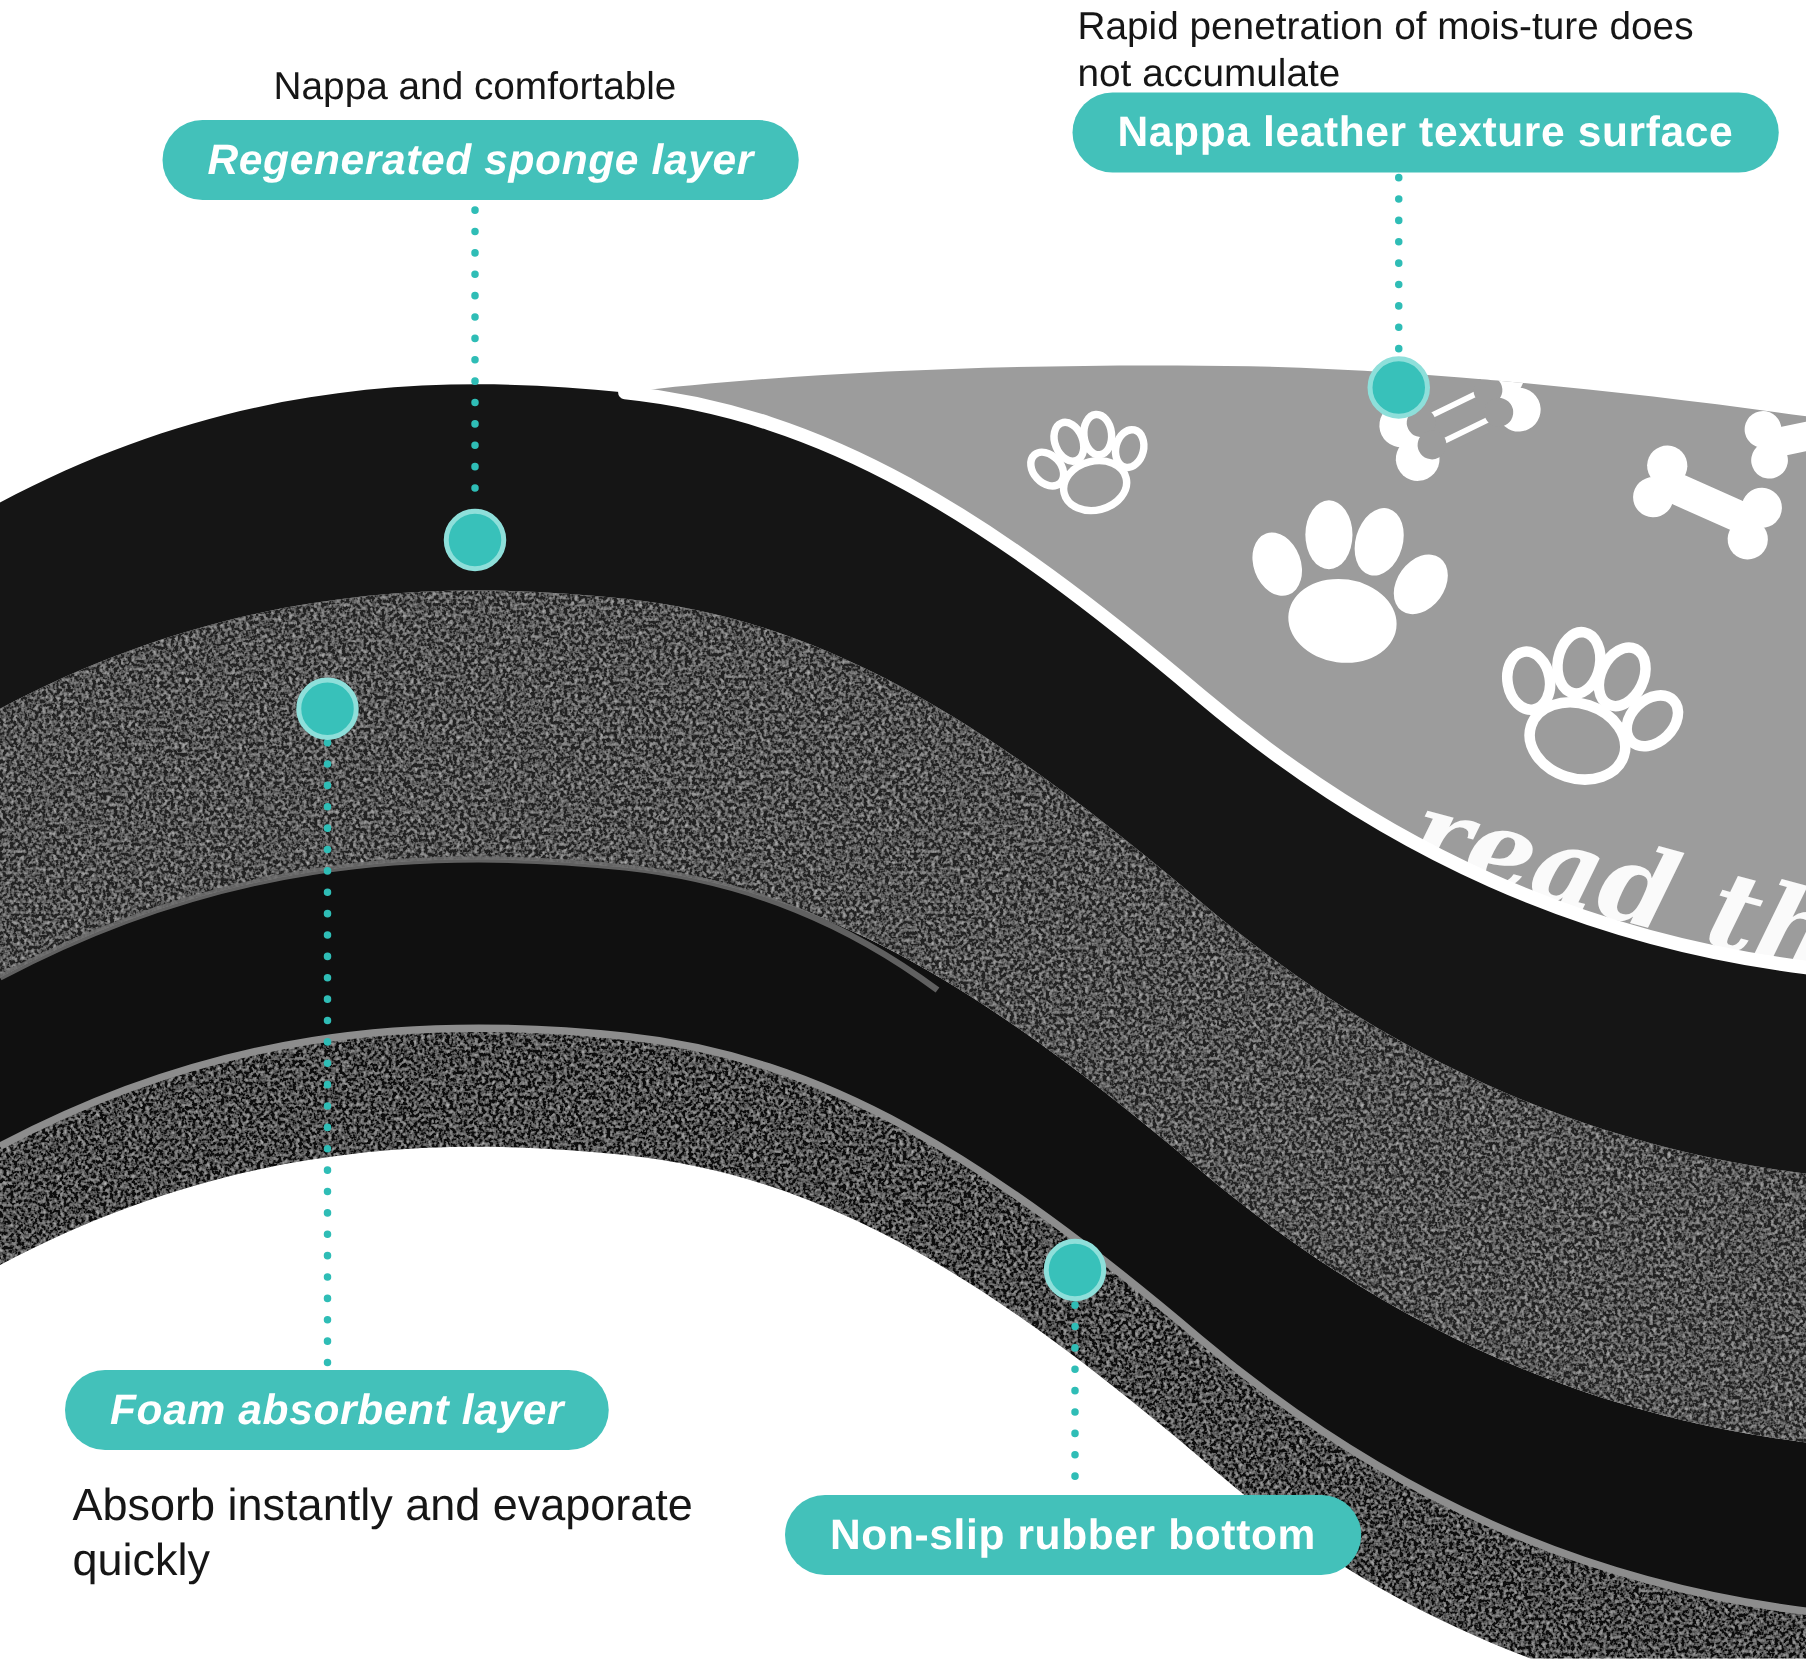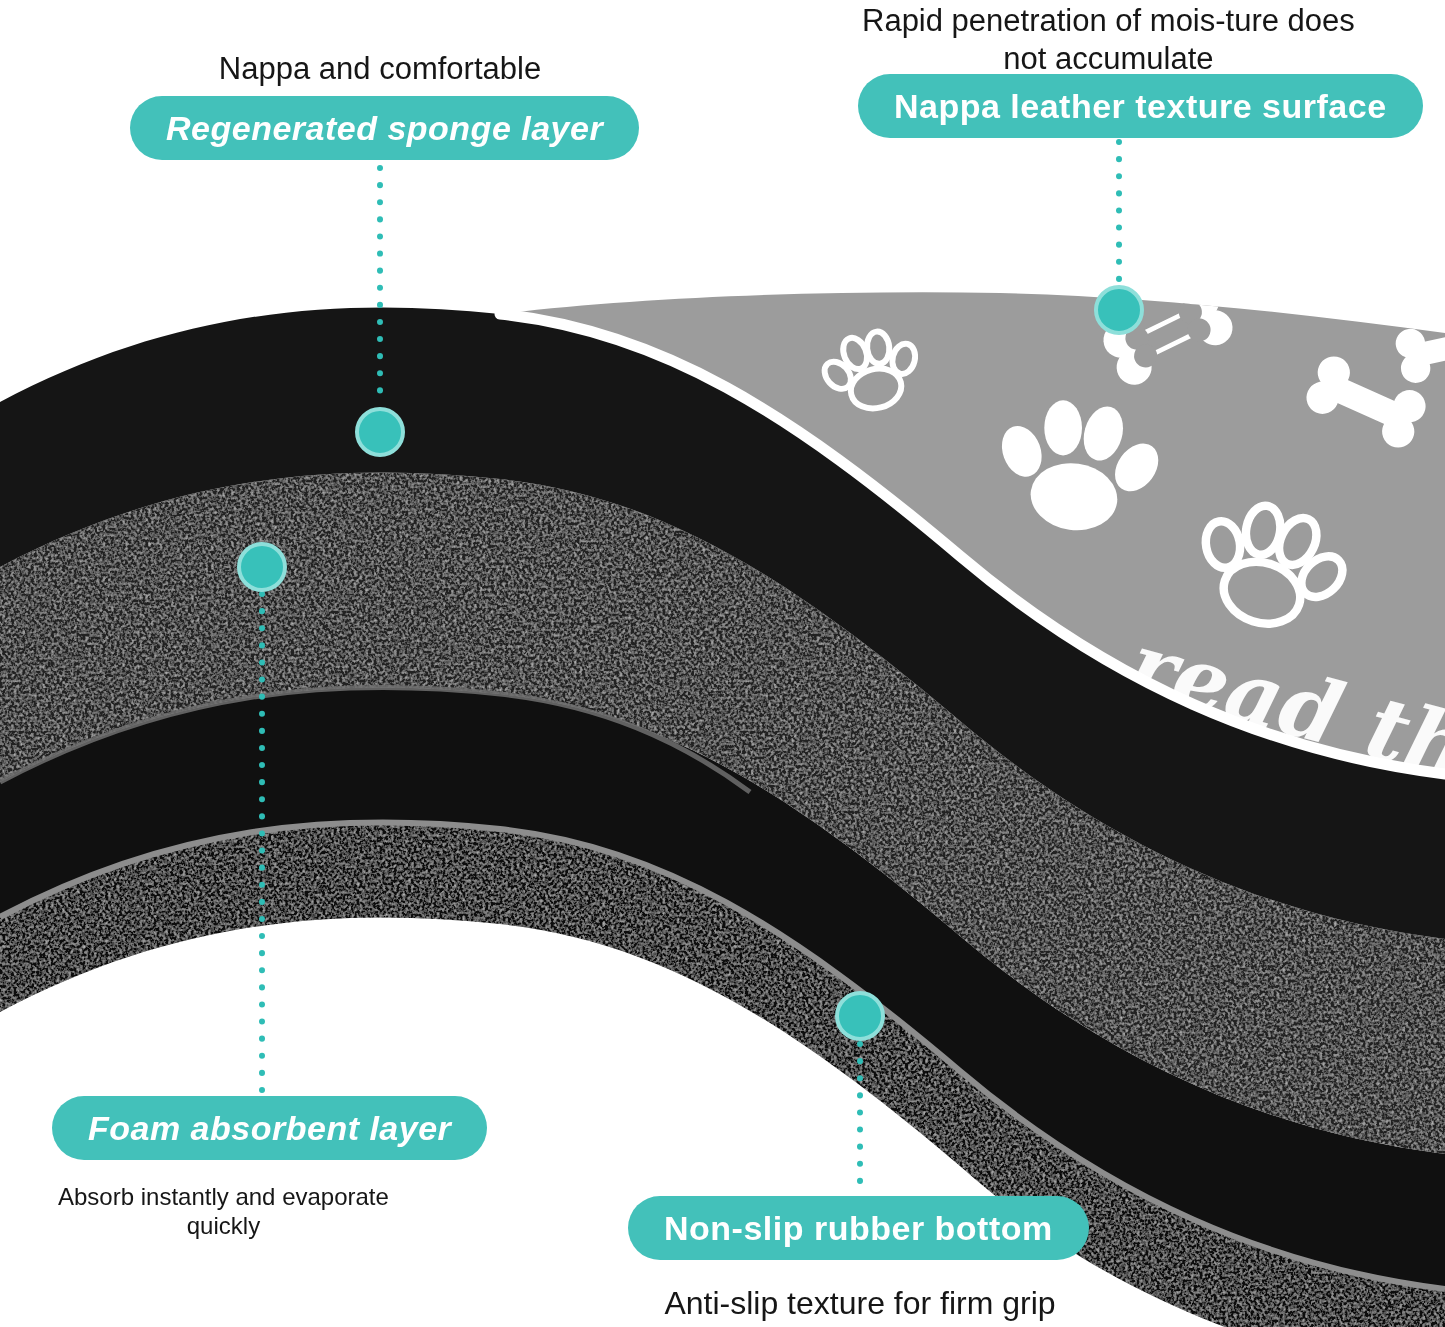--- a/index.html
+++ b/index.html
@@ -20,30 +20,30 @@
     border-radius:40px;
     background:#43c1ba; color:#ffffff;
     font-size:34px; font-weight:bold; letter-spacing:.5px;
     white-space:nowrap;
   }
   .note {
     position:absolute;
     color:#161616;
     font-size:31px; line-height:1.22;
   }
-  .note .ln { display:block;text-align:center; }
+  .note .ln { display:block; }
 
   .pill-sponge  { left:130px; top:96px;font-style:italic;  }
   .pill-surface { left:858px; top:74px;  }
   .pill-foam    { left:52px;  top:1096px;font-style:italic; }
   .pill-rubber  { left:628px; top:1196px; }
 
   .note-sponge  { left:130px; top:50px;  width:500px; text-align:center; }
   .note-surface { left:862px; top:2px; }
-  .note-foam    { left:58px;  top:1182px; font-size:24px; }
+  .note-foam    { left:58px;  top:1182px; font-size:36px; }
   .note-rubber  { left:628px; top:1284px; width:464px; text-align:center; font-size:32px; }
 </style>
 </head>
 <body>
 
 <div class="stage">
 
   <svg class="mat-svg" viewBox="0 0 1445 1327" aria-hidden="true">
     <defs>
       <g id="paw">
@@ -129,15 +129,14 @@
   </div>
   <div class="pill pill-surface">Nappa leather texture surface</div>
 
   <div class="pill pill-foam">Foam absorbent layer</div>
   <div class="note note-foam">
     <span class="ln">Absorb instantly and evaporate</span>
     <span class="ln">quickly</span>
   </div>
 
   <div class="pill pill-rubber">Non-slip rubber bottom</div>
-  <div class="note note-rubber">Anti-slip texture for firm grip</div>
 
 </div>
 
 </body></html>

